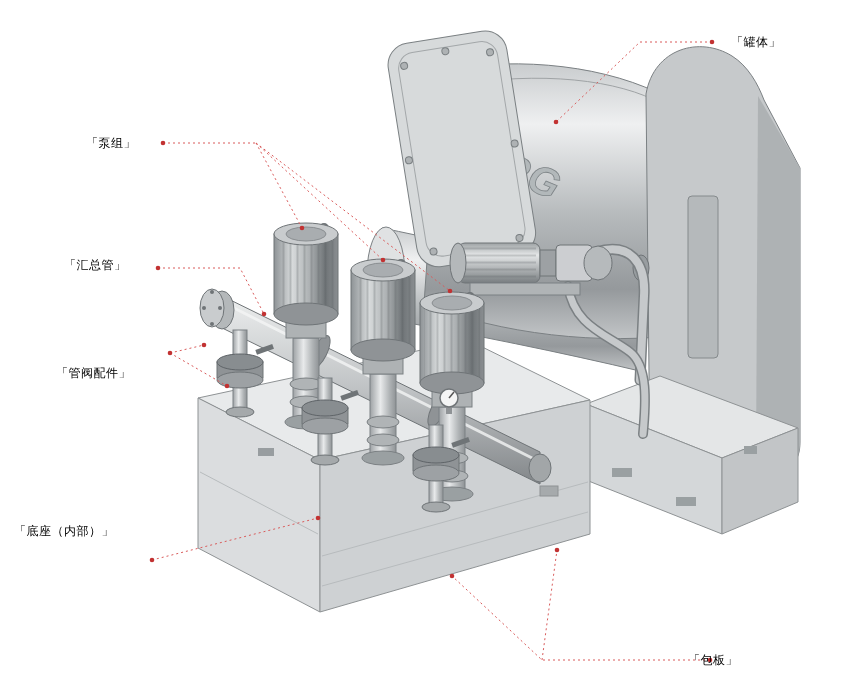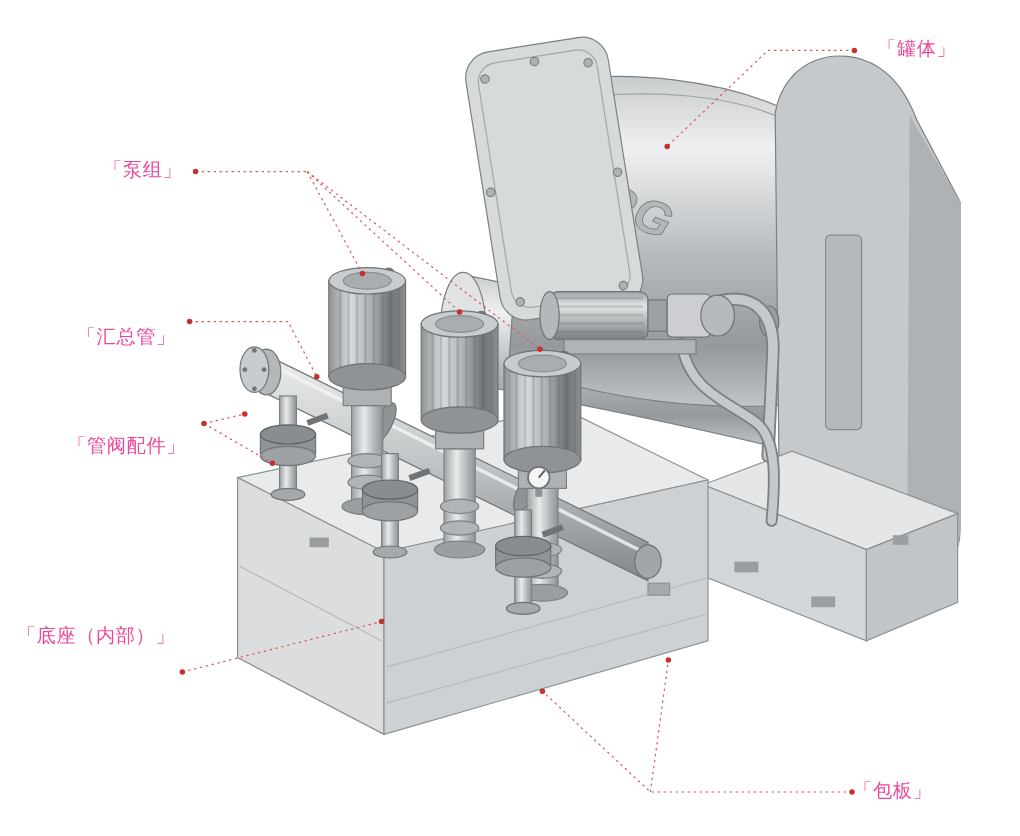--- a/index.html
+++ b/index.html
@@ -1,19 +1,19 @@
 <!DOCTYPE html>
 <html><head>
 <meta charset="utf-8">
 <style>
   html,body{margin:0;padding:0;background:#ffffff;}
   #page{position:relative;width:850px;height:697px;background:#ffffff;overflow:hidden;
         font-family:"Liberation Serif","DejaVu Serif",serif;}
   #illustration{position:absolute;left:0;top:0;width:850px;height:697px;}
-  .label{position:absolute;color:#ec4899;font-size:16px;line-height:16px;white-space:nowrap;
+  .label{position:absolute;color:#000000;font-size:12px;line-height:16px;white-space:nowrap;
          letter-spacing:0.5px;}
 </style>
 </head>
 <body>
 
 <div id="page">
 
   <svg id="illustration" viewBox="0 0 850 697" xmlns="http://www.w3.org/2000/svg">
     <defs>
       <linearGradient id="gTank" x1="0" y1="0" x2="0" y2="1">
@@ -262,18 +262,18 @@
       <circle cx="152" cy="560" r="2.3"></circle>
         <circle cx="318" cy="518" r="2.3"></circle>
       <circle cx="710" cy="660" r="2.3"></circle>
         <circle cx="452" cy="576" r="2.3"></circle>
       <circle cx="557" cy="550" r="2.3"></circle>
     </g>
   </svg>
 
   <div class="label" style="left:731px;top:34px">「罐体」</div>
   <div class="label" style="left:86px;top:135px">「泵组」</div>
-  <div class="label" style="left:64px;top:274px">「汇总管」</div>
+  <div class="label" style="left:64px;top:257px">「汇总管」</div>
   <div class="label" style="left:56px;top:365px">「管阀配件」</div>
   <div class="label" style="left:14px;top:523px">「底座（内部）」</div>
-  <div class="label" style="left:711px;top:652px">「包板」</div>
+  <div class="label" style="left:688px;top:652px">「包板」</div>
 
 </div>
 
 </body></html>

